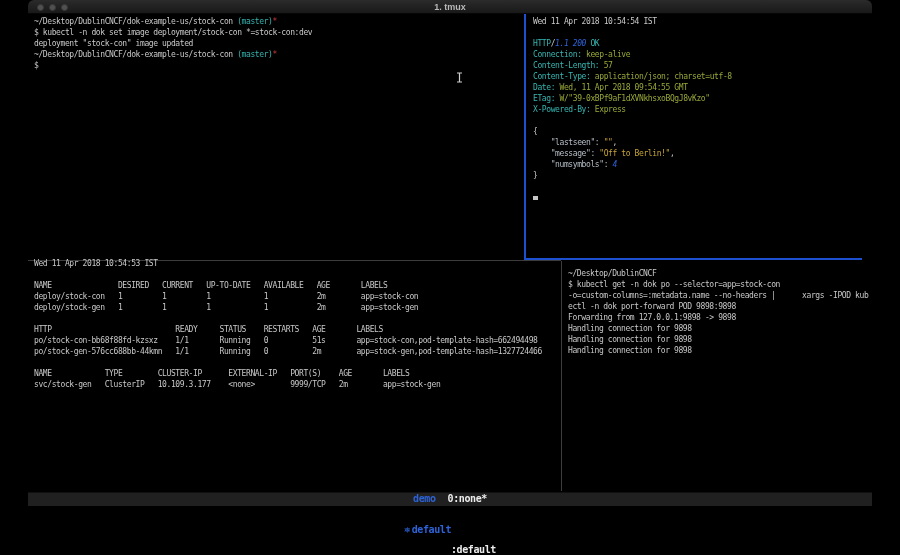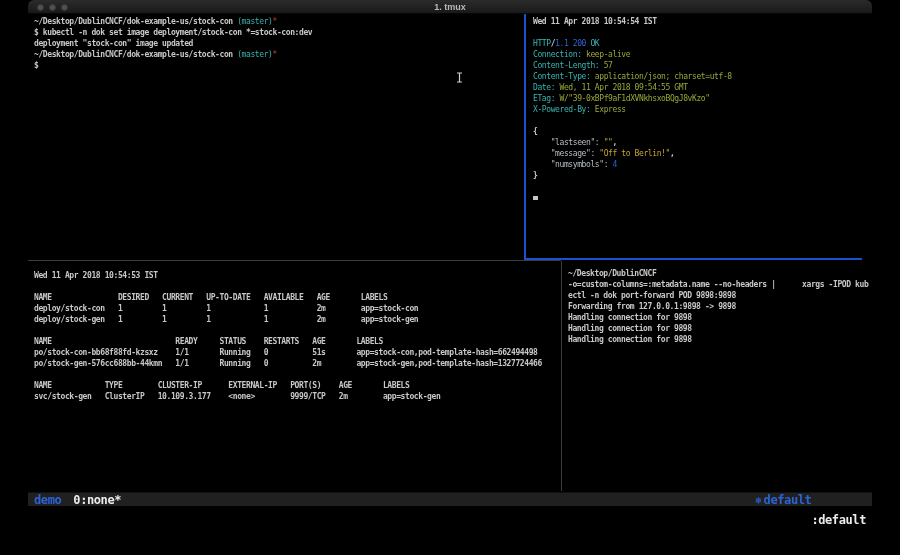--- a/index.html
+++ b/index.html
@@ -28,47 +28,47 @@
   
   .content {
     position:relative; height:477px; background:#000;
     font-family:"DejaVu Sans Mono", monospace;
   }
   .pane { position:absolute; overflow:hidden; }
   .tline { white-space:pre; font-size:8px; letter-spacing:-0.4px; line-height:11px; color:#c8c8c8; }
 
   .pane-tl { left:0; top:0; width:496px; height:244px; padding:2px 0 0 6px; }
   .pane-tr { left:499px; top:0; width:345px; height:196px; padding:2px 0 0 6px; }
-  .pane-bl { left:0; top:248px; width:533px; height:279px; padding:8px 0 0 6px; }
+  .pane-bl { left:0; top:236px; width:533px; height:279px; padding:8px 0 0 6px; }
   .pane-br { left:537px; top:248px; width:307px; height:229px; padding:6px 0 16px 3px; }
 
   .vb-top   { position:absolute; left:496px; top:0;     width:2px;  height:246px; background:#1d4fd1; }
   .hb-right { position:absolute; left:496px; top:244px; width:338px; height:2px;  background:#1d4fd1; }
   .hb-left  { position:absolute; left:0;     top:246px; width:533px; height:1px;  background:#3c3c3c; }
   .vb-bot   { position:absolute; left:533px; top:247px; width:1px;  height:230px; background:#3c3c3c; }
 
   
-  .c-fg     { color:#c8c8c8;font-weight:bold; }
+  .c-fg     { color:#c8c8c8; }
   .c-cyan   { color:#35b5b0; }
   .c-red    { color:#d23b3b; }
   .c-green  { color:#9aa838; }
-  .c-blue   { color:#2d63d8; }
+  .c-blue   { color:#2d63d8;font-style:italic; }
   .c-yellow { color:#c7a534; }
   .c-key    { color:#b6bec6; }
   .block-cursor { display:inline-block; width:5px; height:4px; background:#c6c6c6; }
 
   .ibeam { position:absolute; left:428px; top:58px; }
 
   
   .statusbar {
     position:absolute; left:0; bottom:0; width:100%; height:14px;
     background:#202020; border-top:1px solid #101010;
     display:flex; justify-content:space-between; align-items:center;
     padding:0 6px;
-    font-family:"DejaVu Sans Mono", monospace; font-size:12px; letter-spacing:-0.4px; font-weight:bold;
+    font-family:"DejaVu Sans Mono", monospace; font-size:10px; letter-spacing:-0.4px; font-weight:bold;flex-direction:column;
   }
   .sb-left, .sb-right { display:flex; align-items:center; }
   .sb-session { color:#2d63d8; margin-right:12px; }
   .sb-window  { color:#ececec; }
   .sb-kicon   { color:#2d63d8; margin-right:2px; font-weight:normal; }
   .sb-ctx     { color:#2d63d8; }
   .sb-ns      { color:#ececec;margin-top:40px; }
 </style>
 </head>
 <body>
@@ -122,30 +122,31 @@
       <div class="hb-left"></div>
       <div class="hb-right"></div>
 
       <div class="pane pane-bl">
           <div class="tline"><span class="c-fg">Wed 11 Apr 2018 10:54:53 IST</span></div>
           <div class="tline">&nbsp;</div>
           <div class="tline"><span class="c-fg">NAME               DESIRED   CURRENT   UP-TO-DATE   AVAILABLE   AGE       LABELS</span></div>
           <div class="tline"><span class="c-fg">deploy/stock-con   1         1         1            1           2m        app=stock-con</span></div>
           <div class="tline"><span class="c-fg">deploy/stock-gen   1         1         1            1           2m        app=stock-gen</span></div>
           <div class="tline">&nbsp;</div>
-          <div class="tline"><span class="c-fg">NAME                            READY     STATUS    RESTARTS   AGE       LABELS</span></div>
+          <div class="tline"><span class="c-fg">HTTP                            READY     STATUS    RESTARTS   AGE       LABELS</span></div>
           <div class="tline"><span class="c-fg">po/stock-con-bb68f88fd-kzsxz    1/1       Running   0          51s       app=stock-con,pod-template-hash=662494498</span></div>
           <div class="tline"><span class="c-fg">po/stock-gen-576cc688bb-44kmn   1/1       Running   0          2m        app=stock-gen,pod-template-hash=1327724466</span></div>
           <div class="tline">&nbsp;</div>
           <div class="tline"><span class="c-fg">NAME            TYPE        CLUSTER-IP      EXTERNAL-IP   PORT(S)    AGE       LABELS</span></div>
           <div class="tline"><span class="c-fg">svc/stock-gen   ClusterIP   10.109.3.177    &lt;none&gt;        9999/TCP   2m        app=stock-gen</span></div>
         </div>
       <div class="vb-bot"></div>
       <div class="pane pane-br">
           <div class="tline"><span class="c-fg">~/Desktop/DublinCNCF</span></div>
+          <div class="tline"><span class="c-fg">$ kubectl get -n dok po --selector=app=stock-con</span></div>
           <div class="tline"><span class="c-fg">-o=custom-columns=:metadata.name --no-headers |      xargs -IPOD kub</span></div>
           <div class="tline"><span class="c-fg">ectl -n dok port-forward POD 9898:9898</span></div>
           <div class="tline"><span class="c-fg">Forwarding from 127.0.0.1:9898 -&gt; 9898</span></div>
           <div class="tline"><span class="c-fg">Handling connection for 9898</span></div>
           <div class="tline"><span class="c-fg">Handling connection for 9898</span></div>
           <div class="tline"><span class="c-fg">Handling connection for 9898</span></div>
         </div>
     </div>
 
     <div class="statusbar">

